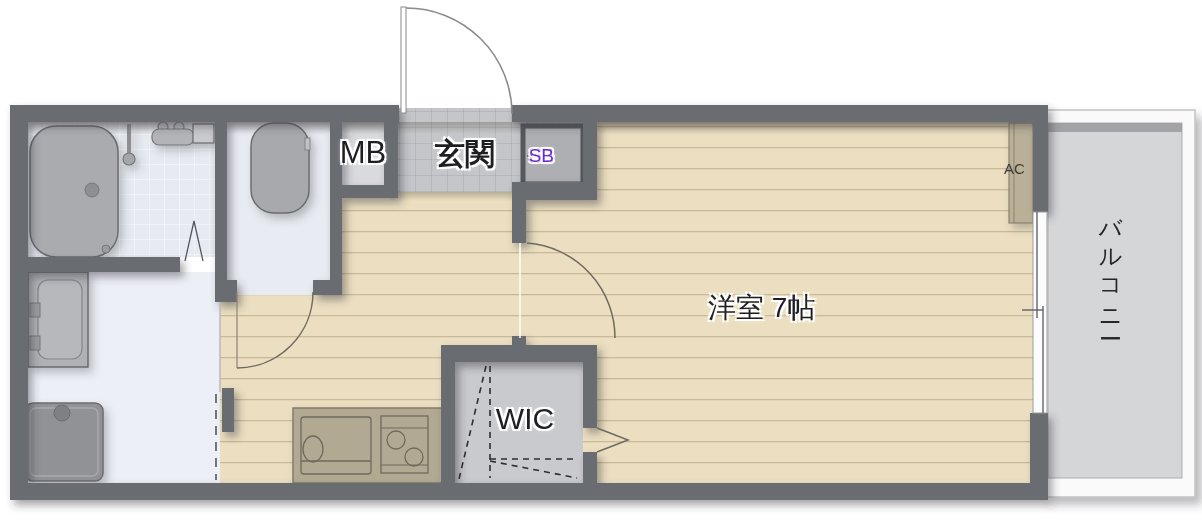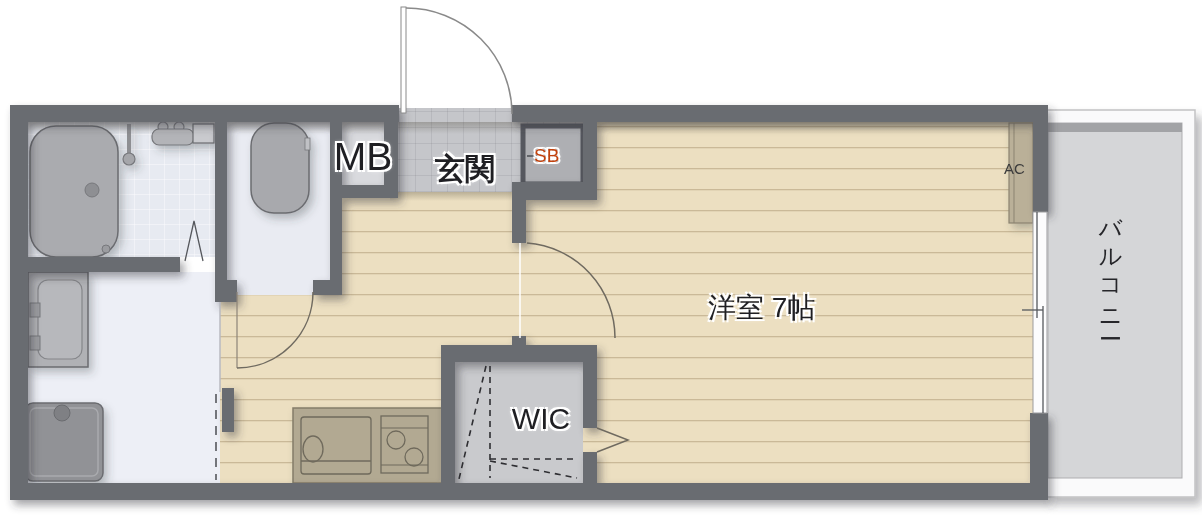--- a/index.html
+++ b/index.html
@@ -1,24 +1,24 @@
 <!DOCTYPE html>
 <html><head>
 <meta charset="utf-8">
 <style>
   html,body{margin:0;padding:0;background:#ffffff;}
   #stage{position:relative;width:1202px;height:523px;background:#ffffff;overflow:hidden;
          font-family:"Liberation Sans","DejaVu Sans",sans-serif;}
   #planSvg{position:absolute;left:0;top:0;}
   .lbl{position:absolute;color:#1f1f23;white-space:nowrap;
        text-shadow:-2px -2px 0 #fff,2px -2px 0 #fff,-2px 2px 0 #fff,2px 2px 0 #fff,0 0 5px #fff;}
-  .lbl-genkan{left:402px;top:149px;width:126px;text-align:center;font-size:30px;font-weight:bold;}
-  .lbl-mb{left:331px;top:135px;width:64px;text-align:center;font-size:39px;}
-  .lbl-sb{left:534px;top:145px;width:42px;text-align:left;font-size:19px;color:#c2410c;}
-  .lbl-wic{left:488px;top:402px;width:106px;text-align:center;font-size:30px;}
+  .lbl-genkan{left:402px;top:134px;width:126px;text-align:center;font-size:30px;font-weight:bold;}
+  .lbl-mb{left:331px;top:135px;width:64px;text-align:center;font-size:31px;}
+  .lbl-sb{left:512px;top:145px;width:42px;text-align:right;font-size:19px;color:#6d28d9;}
+  .lbl-wic{left:472px;top:402px;width:106px;text-align:center;font-size:30px;}
   .lbl-room{left:708px;top:289px;width:206px;font-size:28px;}
   .lbl-ac{left:1004px;top:160px;width:34px;text-align:left;font-size:15px;color:#3c3c3c;
           text-shadow:none;}
   .lbl-balcony{left:1096px;top:202px;height:210px;font-size:23px;letter-spacing:5px;color:#26262a;
           writing-mode:vertical-rl;text-orientation:mixed;text-shadow:none;}
 </style>
 </head>
 <body>
 
 <div id="stage">

